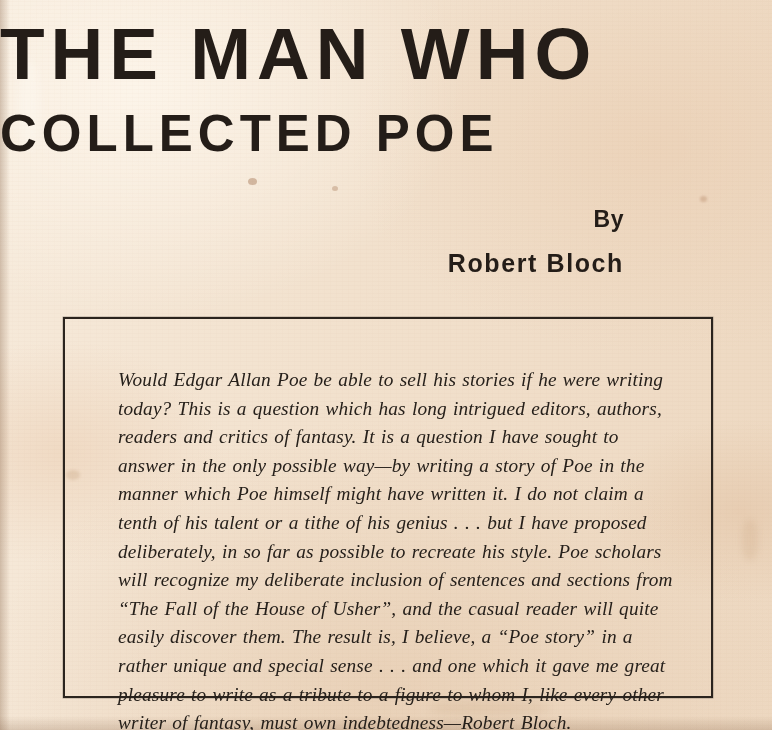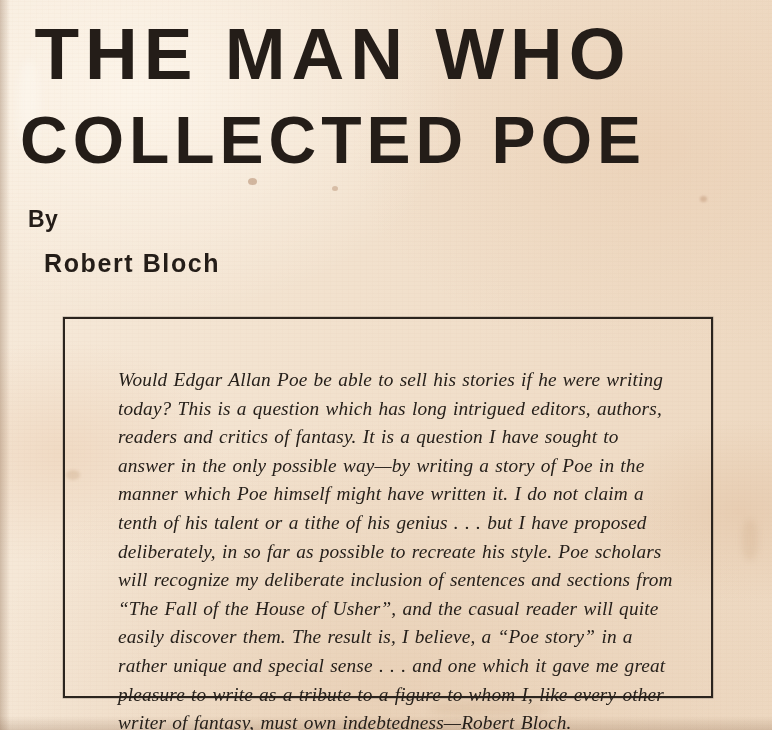--- a/index.html
+++ b/index.html
@@ -62,43 +62,41 @@
     position: absolute; left: 0; bottom: 0; width: 772px; height: 14px;
     background: linear-gradient(0deg, rgba(120,84,56,0.22), rgba(120,84,56,0));
     pointer-events: none;
   }
 
   .title-block {
     position: absolute;
     left: 0;
     top: 14px;
     width: 666px;
-    text-align: center;
   }
   .title-line {
     font-family: "Liberation Sans", sans-serif;
     font-weight: bold;
     color: #241d18;
     font-size: 72px;
     line-height: 80px;
     letter-spacing: 5px;
     text-transform: uppercase;
     white-space: nowrap;
   }
   .title-line.l1 { font-size: 73px; letter-spacing: 6px; }
-  .title-line.l2 { font-size: 66px; letter-spacing: 5px; margin-top: 6px; }
+  .title-line.l2 { font-size: 51px; letter-spacing: 5px; margin-top: 0; }
 
   .byline {
     position: absolute;
     left: 0;
     top: 206px;
     width: 624px;
-    text-align: left;
+    text-align: right;
     color: #241d18;
-    margin-left: 28px;
   }
   .byline .by {
     font-size: 23px;
     font-weight: bold;
     letter-spacing: 0.5px;
   }
   .byline .author {
     margin-top: 16px;
     font-size: 25px;
     font-weight: bold;

